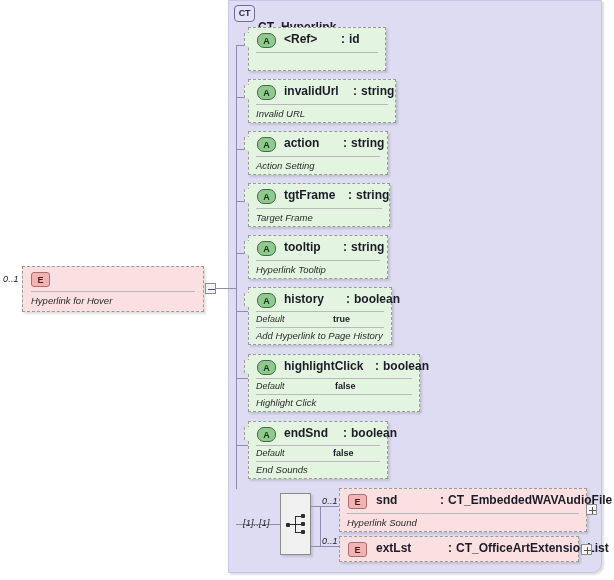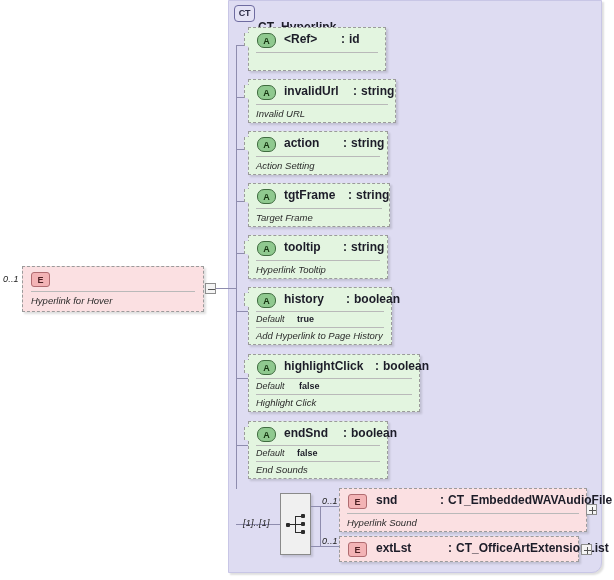--- a/index.html
+++ b/index.html
@@ -42,21 +42,21 @@
     font-weight:bold;box-sizing:border-box;
   }
   .badge.attr{background:#8fc98f;border:1px solid #3f6b3f;color:#14330f;border-radius:7px;}
   .badge.elem{background:#f3b3b5;border:1px solid #b06b70;color:#4a1f22;border-radius:3px;}
 
   .nm{position:absolute;top:4px;font-size:12px;font-weight:bold;color:#1c1c28;}
   .ty{position:absolute;top:4px;font-size:12px;font-weight:bold;color:#1c1c28;}
 
   .rule{position:absolute;height:0;border-top:1px solid #b9b9b9;}
   .dflt-lbl{position:absolute;font-size:9px;font-style:italic;color:#2b2b2b;}
-  .dflt-val{position:absolute;font-size:9px;color:#1c1c28;font-weight:bold;}
+  .dflt-val{position:absolute;font-size:9px;color:#1c1c28;font-weight:bold;margin-left:36px;}
   .desc{position:absolute;font-size:9.5px;font-style:italic;color:#2b2b2b;white-space:nowrap;}
 
   
   .attr-node{background:#e3f5e0;}
   .attr-node .tab{
     position:absolute;left:-5px;top:5px;width:6px;height:13px;
     background:#e3f5e0;border-left:1px dashed #9b9b9b;
   }
   
   .elem-node{background:#fbe0e2;}

